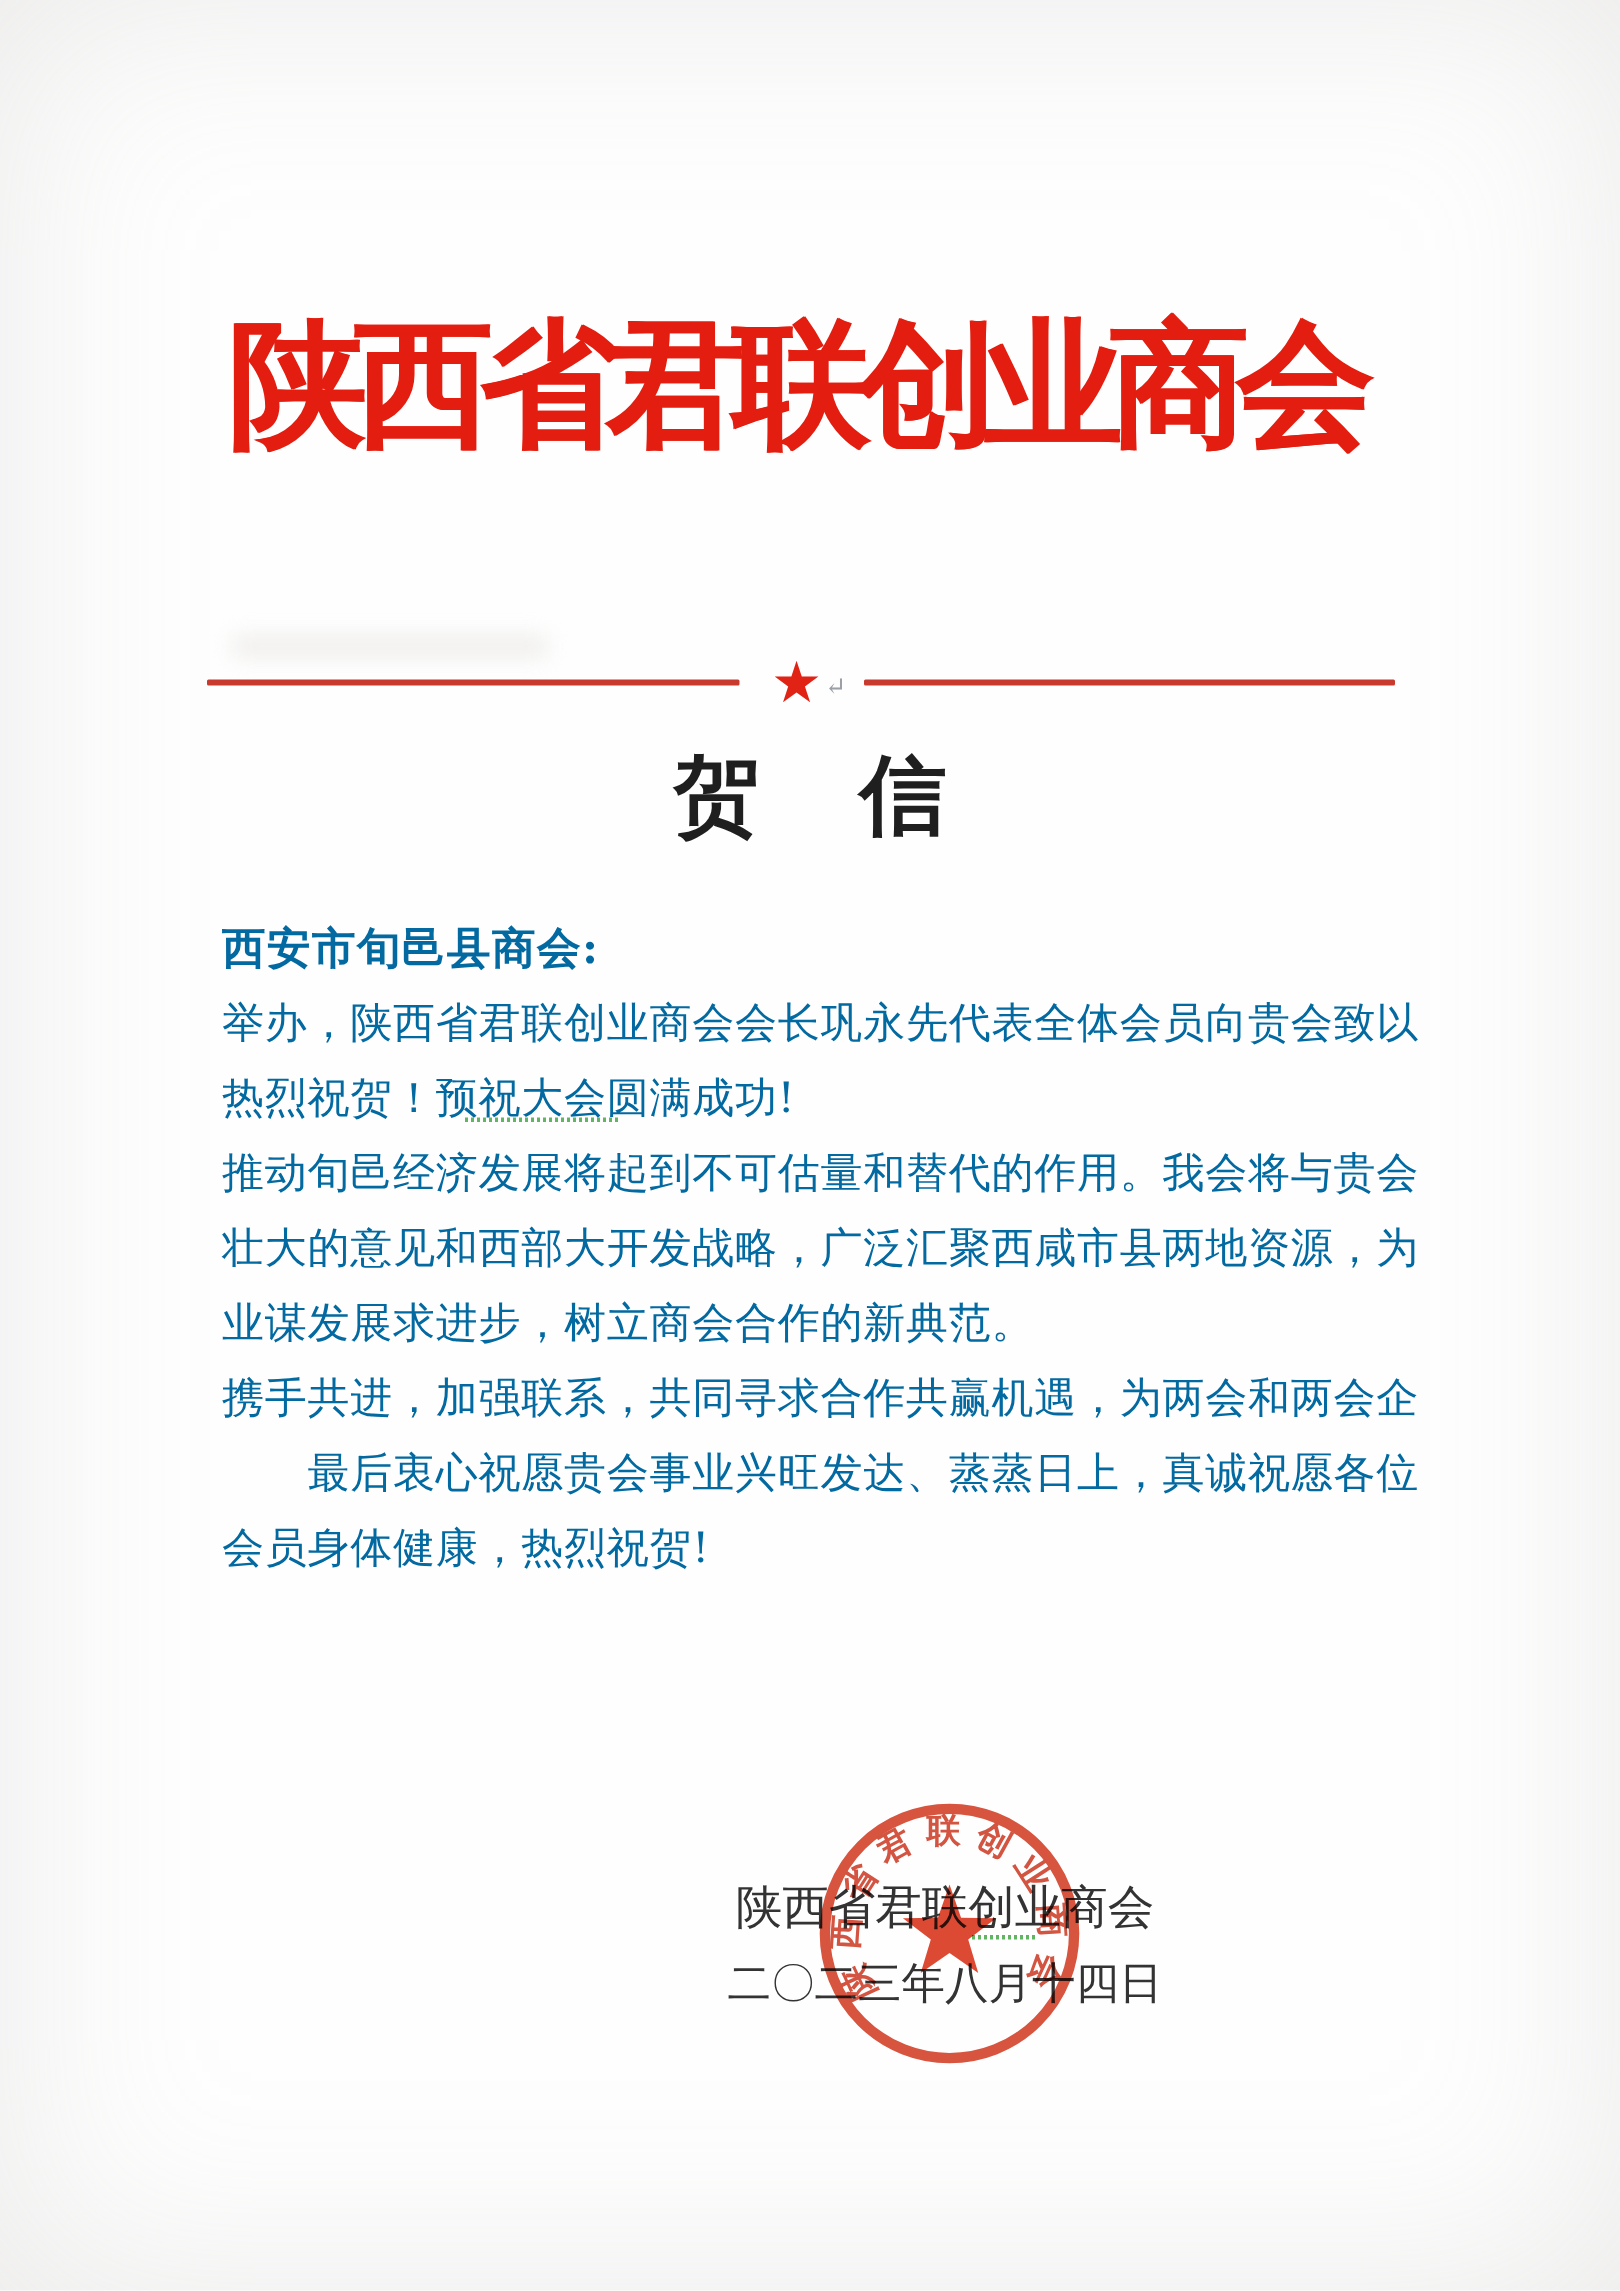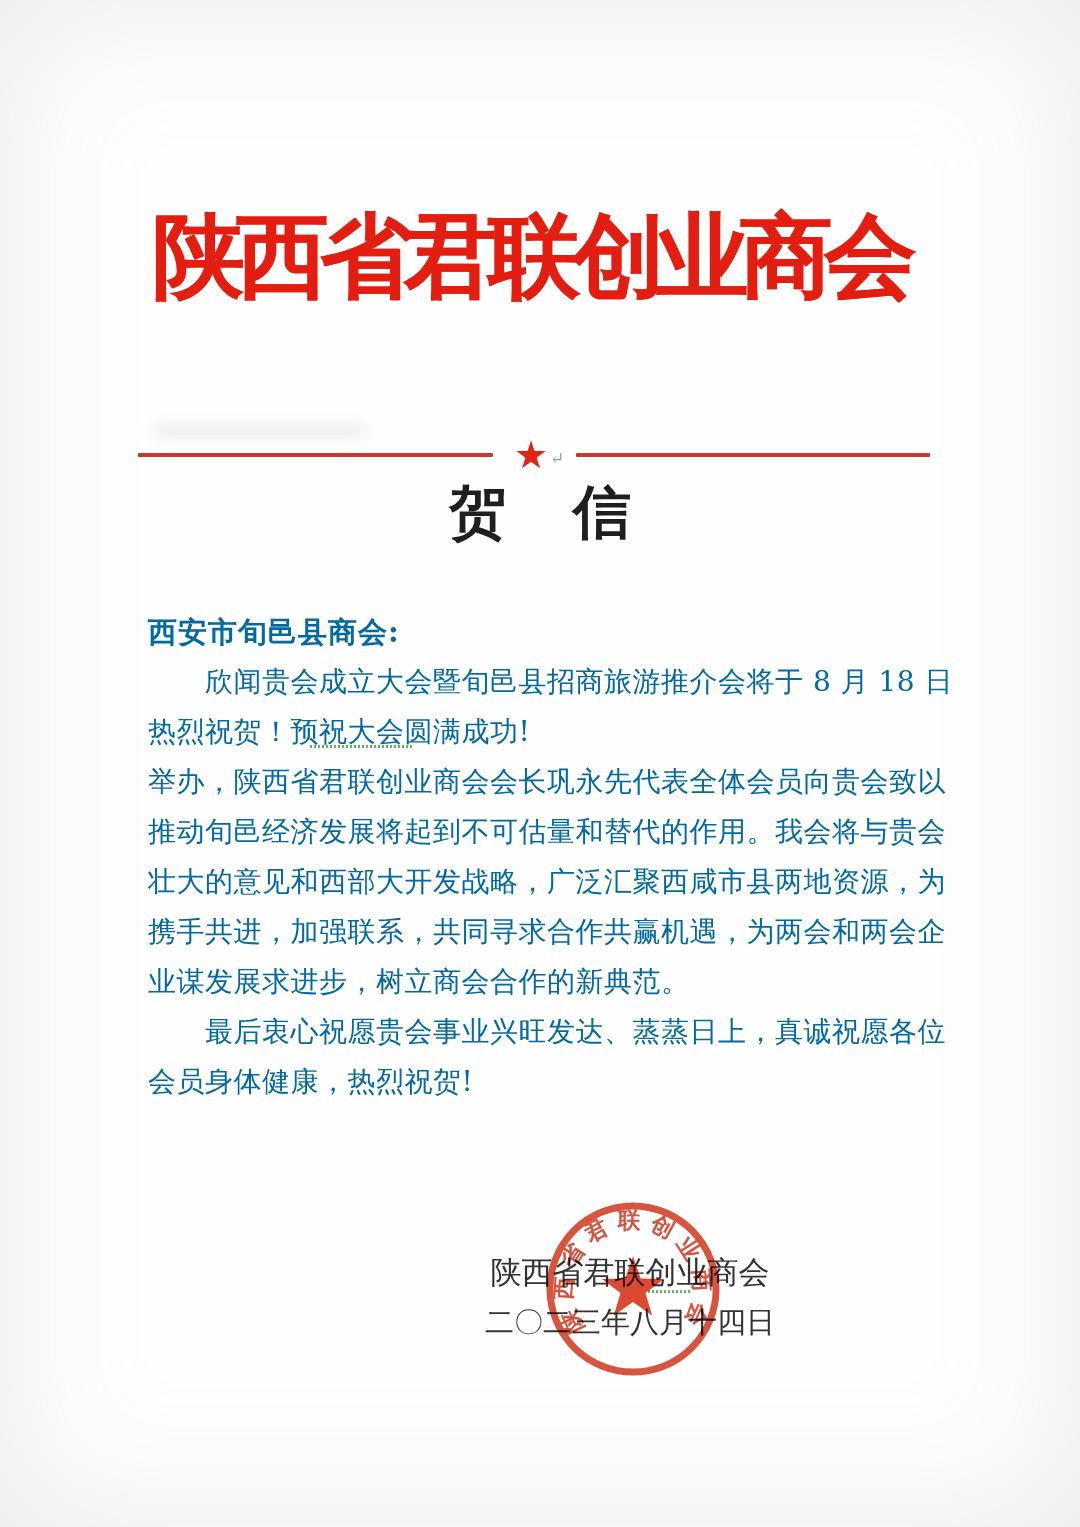--- a/index.html
+++ b/index.html
@@ -68,21 +68,21 @@
   }
   .divider .ret {
     color: #9aa0a6;
     font-size: 17px;
     margin-right: 12px;
     transform: translateY(3px);
   }
   .doc-title {
     position: absolute;
     left: 0;
-    top: 476px;
+    top: 494px;
     width: 1080px;
     text-align: center;
     font-size: 58px;
     font-weight: 700;
     color: #1f1f1f;
     line-height: 72px;
   }
   .doc-title .gap { display: inline-block; width: 66px; }
   .letter-body {
     position: absolute;
@@ -160,27 +160,26 @@
     <span class="ret">↵</span>
     <div class="seg right"></div>
   </div>
 
   <div class="doc-title">
     <span>贺</span><span class="gap"></span><span>信</span>
   </div>
 
   <div class="letter-body">
     <div class="line salutation">西安市旬邑县商会:</div>
-    <div class="line indent">欣闻贵会成立大会暨旬邑县招商旅游推介会将于 8 月 18 日</div>
+    <div class="line">举办，陕西省君联创业商会会长巩永先代表全体会员向贵会致以</div>
     <div class="line">热烈祝贺！预祝大会圆满成功!</div>
-    <div class="line">举办，陕西省君联创业商会会长巩永先代表全体会员向贵会致以</div>
     <div class="line">推动旬邑经济发展将起到不可估量和替代的作用。我会将与贵会</div>
     <div class="line">壮大的意见和西部大开发战略，广泛汇聚西咸市县两地资源，为</div>
+    <div class="line">业谋发展求进步，树立商会合作的新典范。</div>
     <div class="line">携手共进，加强联系，共同寻求合作共赢机遇，为两会和两会企</div>
-    <div class="line">业谋发展求进步，树立商会合作的新典范。</div>
     <div class="line indent">最后衷心祝愿贵会事业兴旺发达、蒸蒸日上，真诚祝愿各位</div>
     <div class="line">会员身体健康，热烈祝贺!</div>
   </div>
 
   <div class="squiggle body-mark"></div>
 
   <div class="signature">
     <div class="name">陕西省君联创业商会</div>
     <div class="date">二〇二三年八月十四日</div>
   </div>

